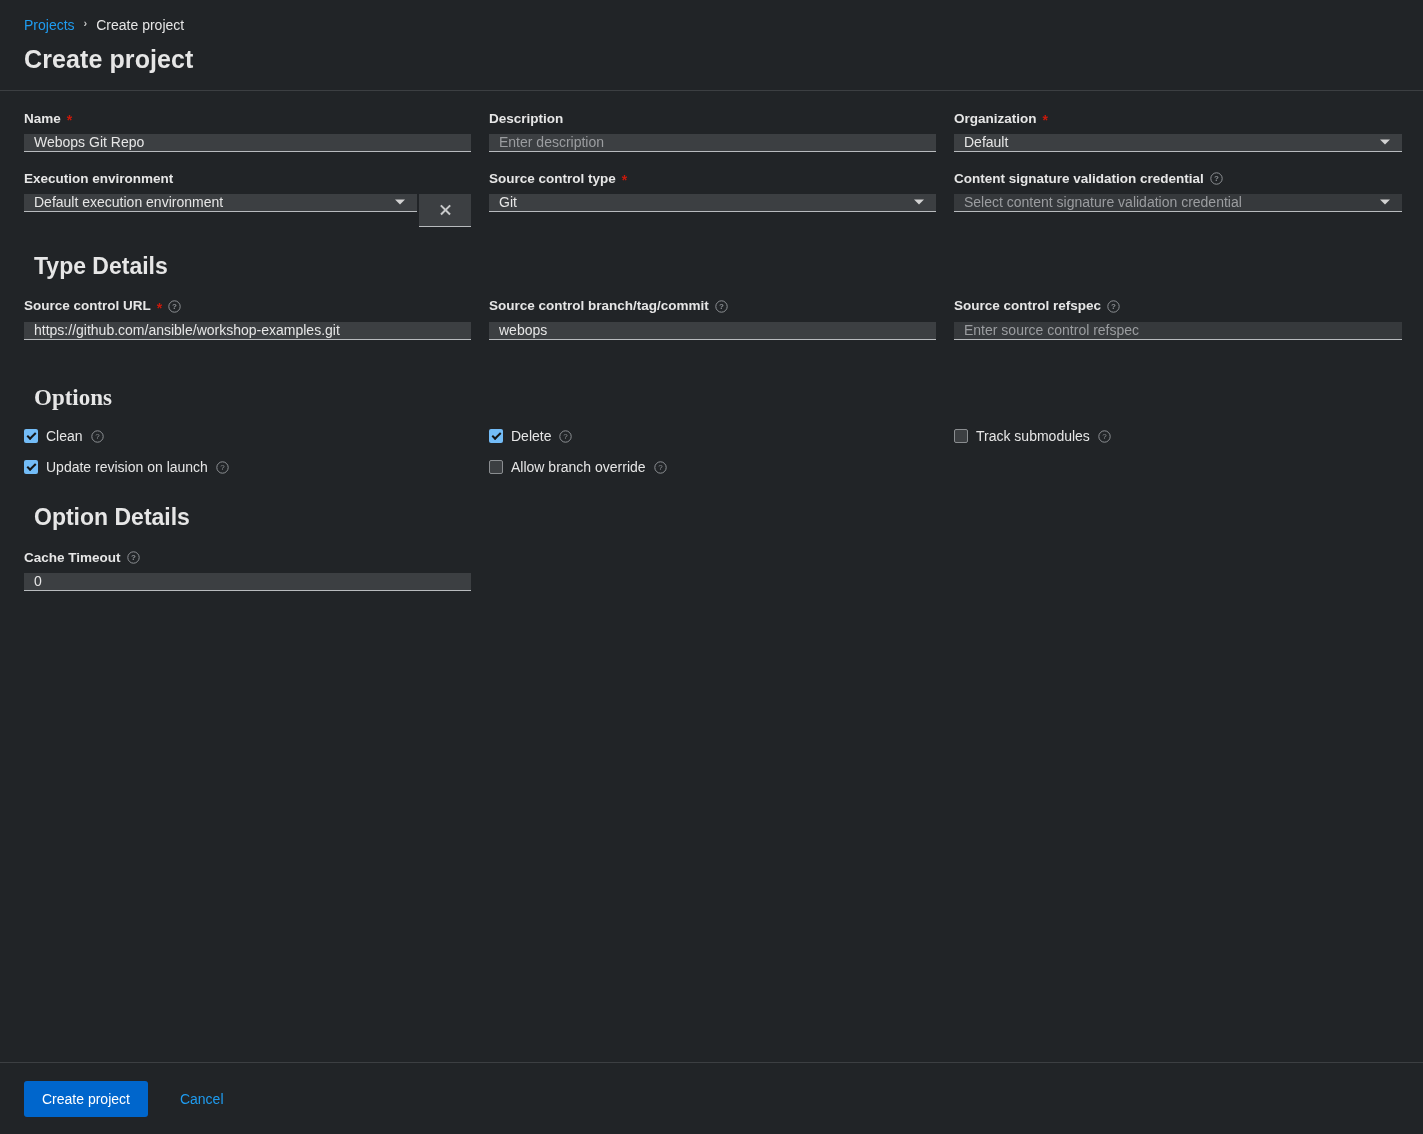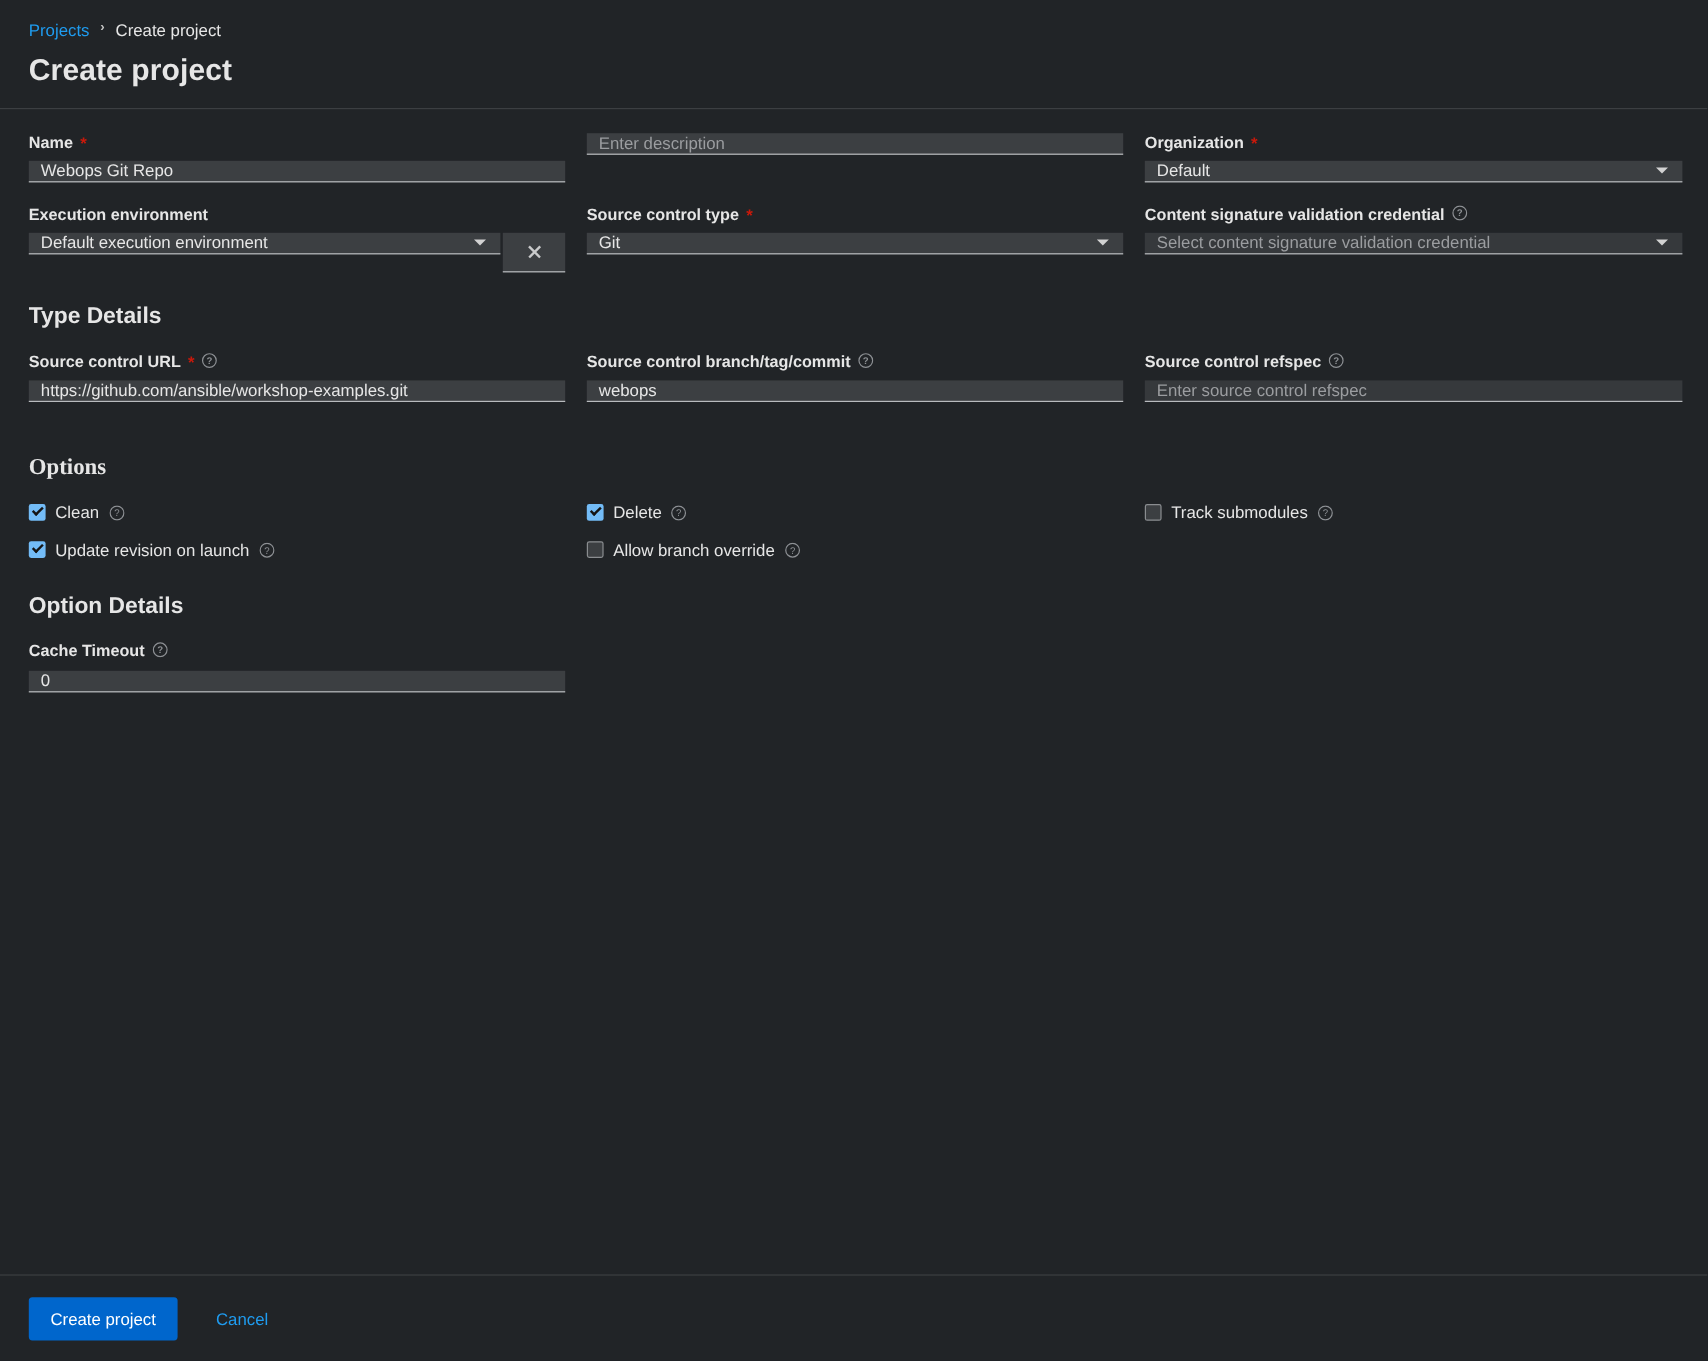--- a/index.html
+++ b/index.html
@@ -53,21 +53,21 @@
     height:1134px;
   }
   .grid3{
     display:grid;
     grid-template-columns:447px 447px 448px;
     column-gap:18px;
   }
   .field{margin-bottom:19px;}
 
   .label{
-    display:flex;gap:6px;
+    display:flex;align-items:center;gap:6px;
     font-size:13.5px;font-weight:bold;color:var(--text);
     margin-bottom:7px;line-height:1.2;
   }
   .req{color:var(--required);font-size:14px;line-height:1;transform:translateY(1px);}
 
   .help-icon{
     width:13px;height:13px;flex:0 0 13px;
     display:inline-flex;align-items:center;justify-content:center;
   }
   .help-icon svg{display:block;}
@@ -114,21 +114,21 @@
   .x-icon{position:relative;width:13px;height:13px;}
   .x-icon:before,.x-icon:after{
     content:"";position:absolute;left:0;top:6px;width:13px;height:1.8px;
     background:#c9cacb;
   }
   .x-icon:before{transform:rotate(45deg);}
   .x-icon:after{transform:rotate(-45deg);}
 
   
   .section-title{
-    font-size:19px;font-weight:600;margin:7px 0 18px 0;line-height:1.2;
+    font-size:23px;font-weight:600;margin:7px 0 18px 10px;line-height:1.2;
   }
 
   
   .options-grid{
     display:grid;
     grid-template-columns:465px 465px 465px;
     row-gap:17px;
   }
   .checkbox-row{
     display:flex;align-items:flex-end;gap:8px;
@@ -185,20 +185,23 @@
       <div class="label">
         <span>Name</span>
         <span class="req">*</span>
       </div>
       <div class="input">
         <span>Webops Git Repo</span>
       </div>
     </div>
 
     <div class="field">
+      <div class="label">
+        <span>Description</span>
+      </div>
       <div class="input">
         <span class="placeholder">Enter description</span>
       </div>
     </div>
 
     <div class="field">
       <div class="label">
         <span>Organization</span>
         <span class="req">*</span>
       </div>

